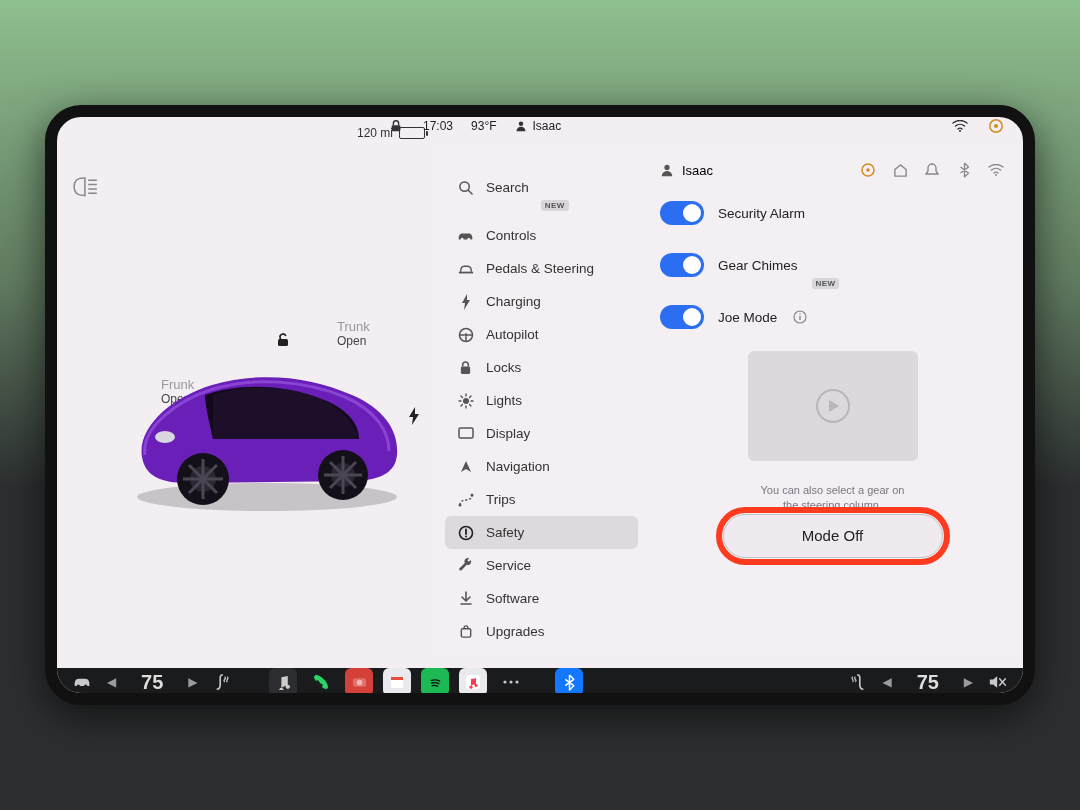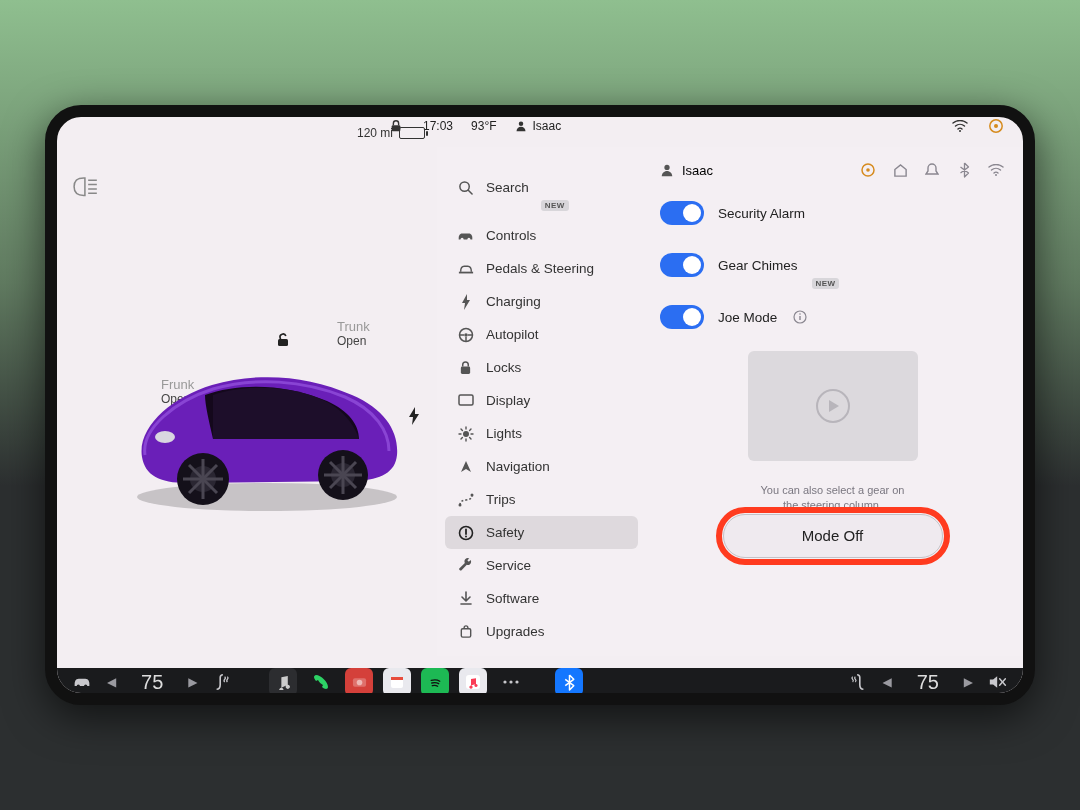--- a/index.html
+++ b/index.html
@@ -31,21 +31,21 @@
   .toggle-row { display:flex; align-items:center; gap:14px; margin-bottom:16px; font-size:13.5px; color:#222;}
   .toggle { width:44px; height:24px; background:#2b6ef2; border-radius:12px; position:relative;}
   .toggle::after{content:""; position:absolute; right:3px; top:3px; width:18px; height:18px; background:#fff; border-radius:50%;}
   .gear-img { margin-top:6px; width:170px; height:110px; background:#dcd9dd; border-radius:6px; display:inline-flex; align-items:center; justify-content:center; color:#b8b5bb;}
   .gear-row { display:flex; gap:22px; align-items:center;flex-direction:column;}
   .gear-help { font-size:11px; color:#7a7780; width:150px; line-height:1.4; text-align:center;}
   .brake-note { font-size:11px; color:#8a8790; text-align:center; margin:14px 0 6px;}
   .power-off { align-self:center; width:220px; height:44px; border:1px solid #c4c2c7; border-radius:22px; background:#efeaef; font-size:15px; color:#222; display:flex; align-items:center; justify-content:center; position:relative;}
   .power-highlight { position:absolute; inset:-8px; border:6px solid #ff3b1f; border-radius:30px; pointer-events:none;}
   .dock { height: 52px; background:#1a1b1d; display:flex; align-items:center; gap:10px; padding:0 16px; color:#ddd; font-size:13px;}
-  .dock .temp { font-size:20px; font-weight:400; min-width:40px; text-align:center; }
+  .dock .temp { font-size:20px; font-weight:700; min-width:40px; text-align:center; }
   .dock .arrow{ color:#9a9aa0; font-size:12px; padding:0 6px;}
   .dock .app { width:28px; height:28px; border-radius:6px; display:flex; align-items:center; justify-content:center; font-size:14px;}
   .dock .sp { flex:1; }
   .app-green{background:#1db954;} .app-blue{background:#1477ff;} .app-dark{background:#2c2d30;} .app-lt{background:#e9e9ee;color:#333;} .app-red{background:#d4403a;}
   svg { display:block; }
 </style>
 </head>
 <body>
 
 <div class="device">
@@ -199,46 +199,46 @@
           <span class="mi-ico">
               <svg width="13" height="15" viewBox="0 0 14 16">
                 <rect x="2" y="7" width="10" height="8" rx="1.5" fill="currentColor"></rect>
                 <path d="M4 7V5a3 3 0 016 0v2" fill="none" stroke="currentColor" stroke-width="1.6"></path>
               </svg>
             </span>
           <span>Locks</span>
         </div>
         <div class="menu-item">
           <span class="mi-ico">
-              <svg width="16" height="13" viewBox="0 0 16 13">
-                <rect x="1" y="1" width="14" height="10" rx="1.5" fill="none" stroke="currentColor" stroke-width="1.5"></rect>
-              </svg>
-            </span>
-          <span>Display</span>
-        </div>
-        <div class="menu-item">
-          <span class="mi-ico">
               <svg width="16" height="16" viewBox="0 0 16 16">
                 <circle cx="8" cy="8" r="3" fill="currentColor"></circle>
                 <g stroke="currentColor" stroke-width="1.4" stroke-linecap="round">
                   <line x1="8" y1="1" x2="8" y2="3"></line>
                   <line x1="8" y1="13" x2="8" y2="15"></line>
                   <line x1="1" y1="8" x2="3" y2="8"></line>
                   <line x1="13" y1="8" x2="15" y2="8"></line>
                   <line x1="3" y1="3" x2="4.4" y2="4.4"></line>
                   <line x1="11.6" y1="11.6" x2="13" y2="13"></line>
                   <line x1="3" y1="13" x2="4.4" y2="11.6"></line>
                   <line x1="11.6" y1="4.4" x2="13" y2="3"></line>
                 </g>
               </svg>
             </span>
           <span>Lights</span>
         </div>
         <div class="menu-item">
           <span class="mi-ico">
+              <svg width="16" height="13" viewBox="0 0 16 13">
+                <rect x="1" y="1" width="14" height="10" rx="1.5" fill="none" stroke="currentColor" stroke-width="1.5"></rect>
+              </svg>
+            </span>
+          <span>Display</span>
+        </div>
+        <div class="menu-item">
+          <span class="mi-ico">
               <svg width="14" height="14" viewBox="0 0 14 14">
                 <path d="M7 1 L12 12 L7 9 L2 12 Z" fill="currentColor"></path>
               </svg>
             </span>
           <span>Navigation</span>
         </div>
         <div class="menu-item">
           <span class="mi-ico">
               <svg width="16" height="14" viewBox="0 0 16 14">
                 <path d="M2 12 C2 4 14 10 14 2" fill="none" stroke="currentColor" stroke-width="1.6" stroke-dasharray="2 2"></path>

